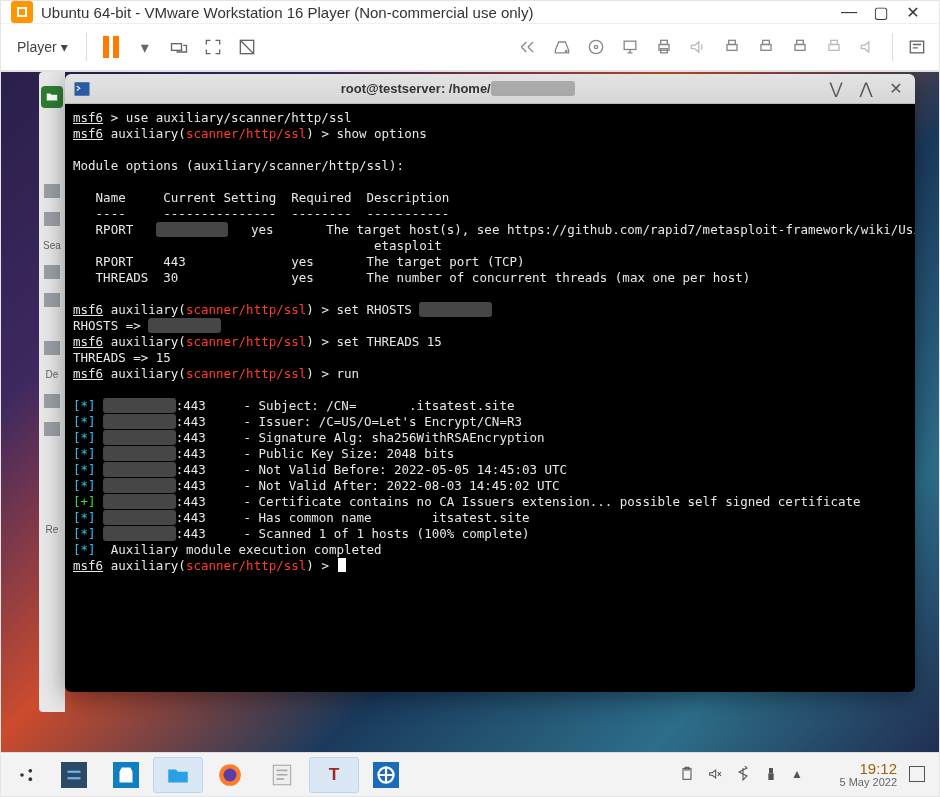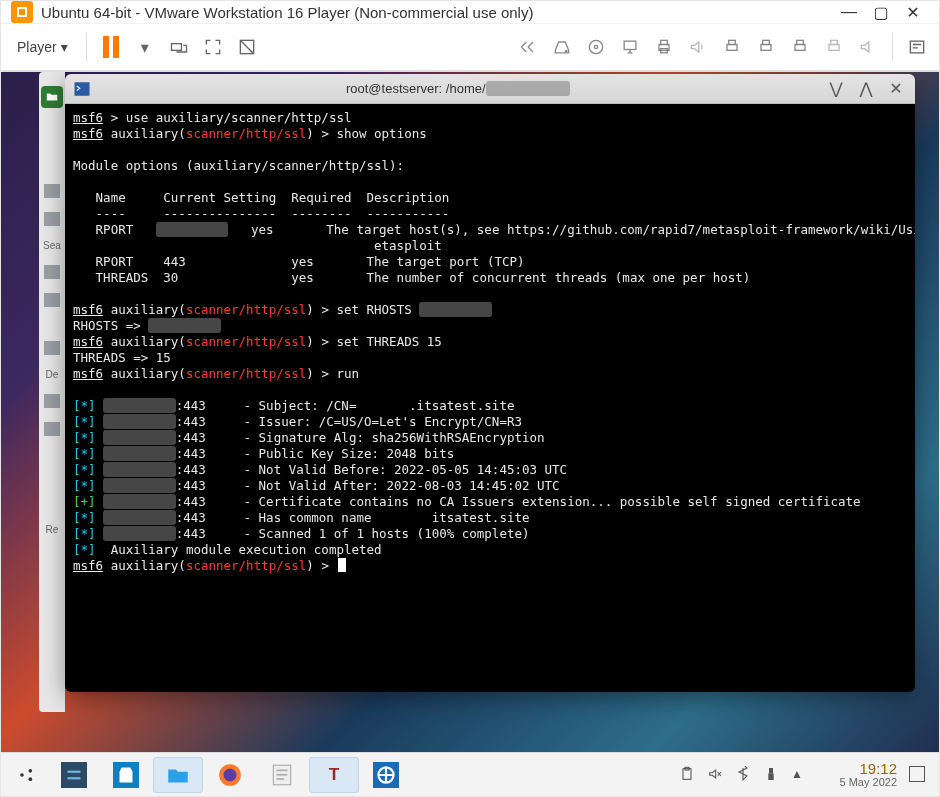--- a/index.html
+++ b/index.html
@@ -53,21 +53,21 @@
     display:flex; flex-direction:column;
     border-radius: 6px; overflow:hidden;
     box-shadow: 0 6px 24px rgba(0,0,0,0.4);
   }
   .term-title {
     height:30px; background:linear-gradient(#e4e4e4,#d6d6d6);
     display:flex; align-items:center; padding:0 8px; gap:8px;
     border-bottom:1px solid #bbb;
   }
   .term-title .term-icon { width:18px;height:18px;}
-  .term-title .term-title-text { flex:1; text-align:center; font-size:13px; color:#333; font-weight:400;}
+  .term-title .term-title-text { flex:1; text-align:center; font-size:13px; color:#333; font-weight:700;}
   .term-title .wbtn { width:22px;height:22px; display:flex;align-items:center;justify-content:center; color:#555;}
   .term-body {
     flex:1; background:#000; color:#e8e8e8;
     font-family: "DejaVu Sans Mono","Consolas",monospace;
     font-size:12.5px; line-height:1.28; padding:6px 8px;
     white-space:pre; overflow:hidden;
   }
   .msf-u { text-decoration: underline; }
   .red { color:#ff3b30;margin-top:40px; }
   .cyan { color:#34c0eb; }

